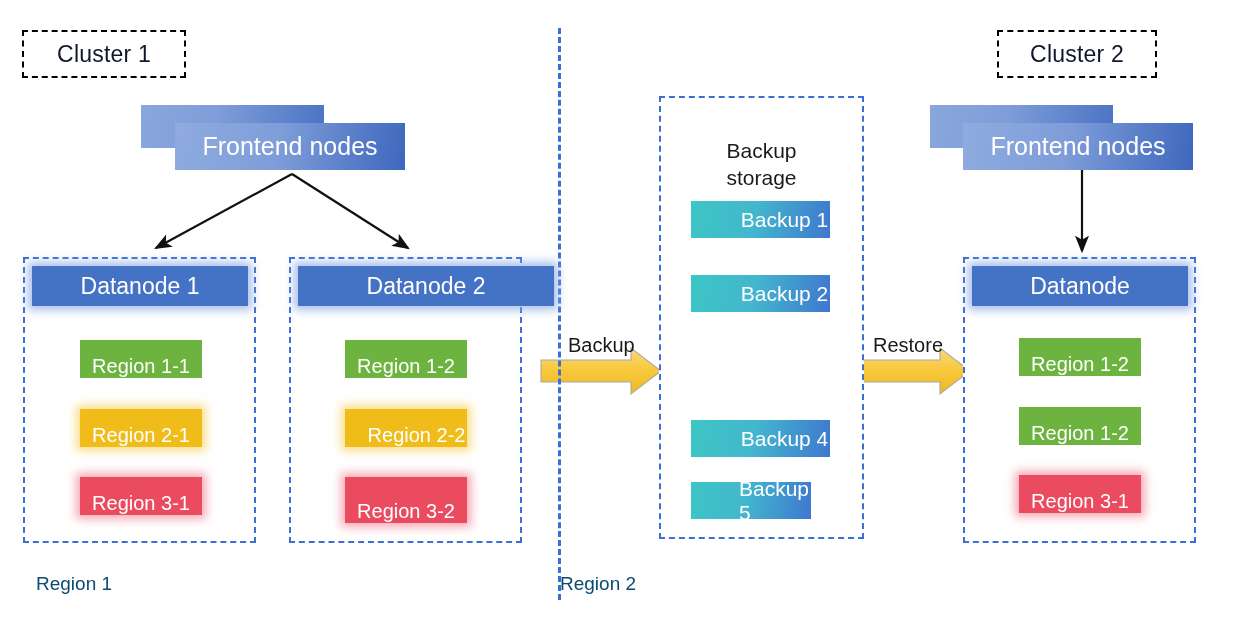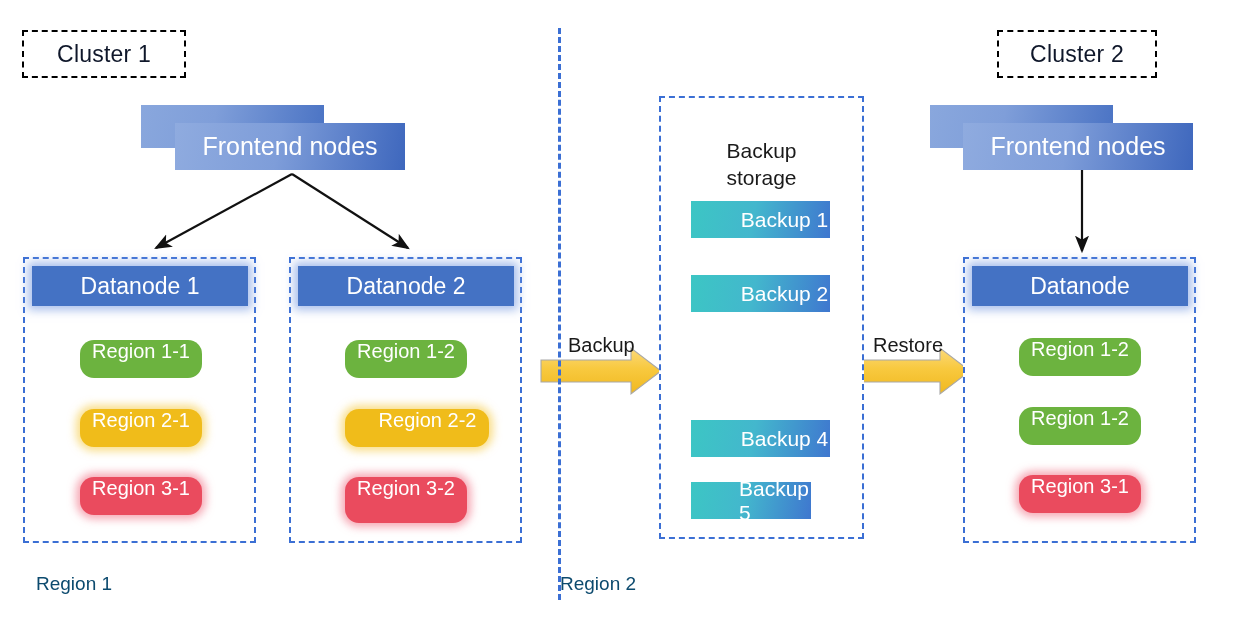--- a/index.html
+++ b/index.html
@@ -65,26 +65,25 @@
     align-items: center;
     justify-content: center;
     color: #ffffff;
     font-size: 23px;
     box-shadow: 0 0 9px 4px rgba(140,170,230,.75);
   }
 
   
   .region {
     display: flex;
-    align-items: flex-start;
+    align-items: flex-end;
     justify-content: center;
     color: #ffffff;
     font-size: 20px;
     white-space: nowrap;
-    border-radius: 14px;
   }
   .region.green  { background: #6cb33f; }
   .region.yellow { background: #f0bc1a; box-shadow: 0 0 9px 4px rgba(245,200,60,.6); }
   .region.red    { background: #ea4b5e; box-shadow: 0 0 9px 4px rgba(240,110,130,.6); }
 
   
   .backup {
     background: linear-gradient(100deg, #3cc6c4 0%, #43b7cd 45%, #3f77cf 100%);
     display: flex;
     align-items: center;
@@ -180,28 +179,28 @@
   </div>
   <div class="abs region yellow" style="left:80px; top:409px; width:122px; height:38px;">
     <span>Region 2-1</span>
   </div>
   <div class="abs region red" style="left:80px; top:477px; width:122px; height:38px;">
     <span>Region 3-1</span>
   </div>
 
   <div class="abs dashed-container" style="left:289px; top:257px; width:233px; height:286px;"></div>
 
-  <div class="abs datanode" style="left:298px; top:266px; width:216px; height:40px;">
+  <div class="abs datanode" style="left:298px; top:266px; width:256px; height:40px;">
     <span>Datanode 2</span>
   </div>
 
   <div class="abs region green" style="left:345px; top:340px; width:122px; height:38px;">
     <span>Region 1-2</span>
   </div>
-  <div class="abs region yellow" style="left:345px; top:409px; width:144px; height:38px;padding-left:21px;">
+  <div class="abs region yellow" style="left:345px; top:409px; width:122px; height:38px;padding-left:21px;">
     <span>Region 2-2</span>
   </div>
   <div class="abs region red" style="left:345px; top:477px; width:122px; height:46px;">
     <span>Region 3-2</span>
   </div>
 
   <div class="abs flow-label" style="left:568px; top:334px;">
     <span>Backup</span>
   </div>
 

